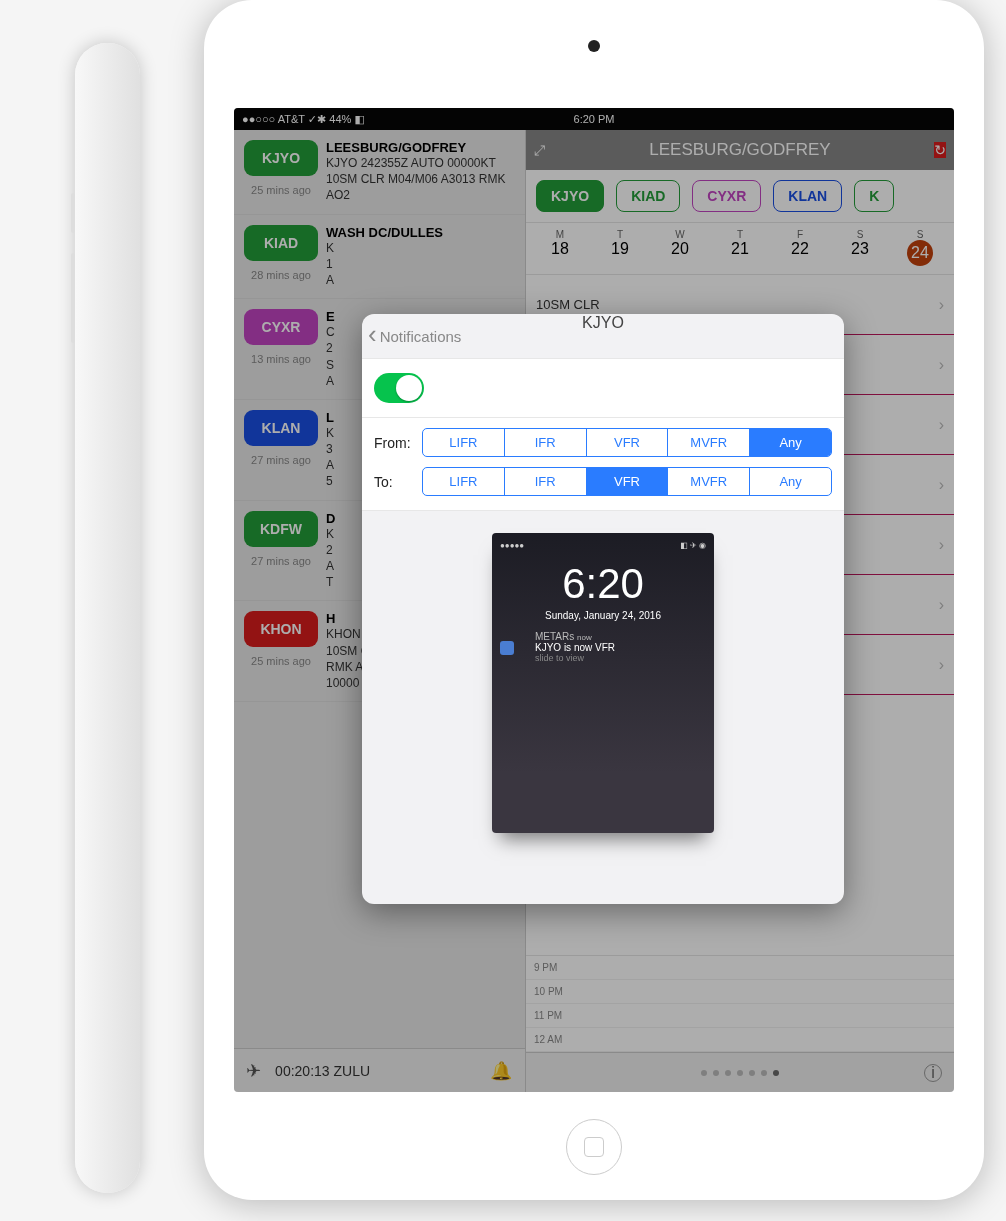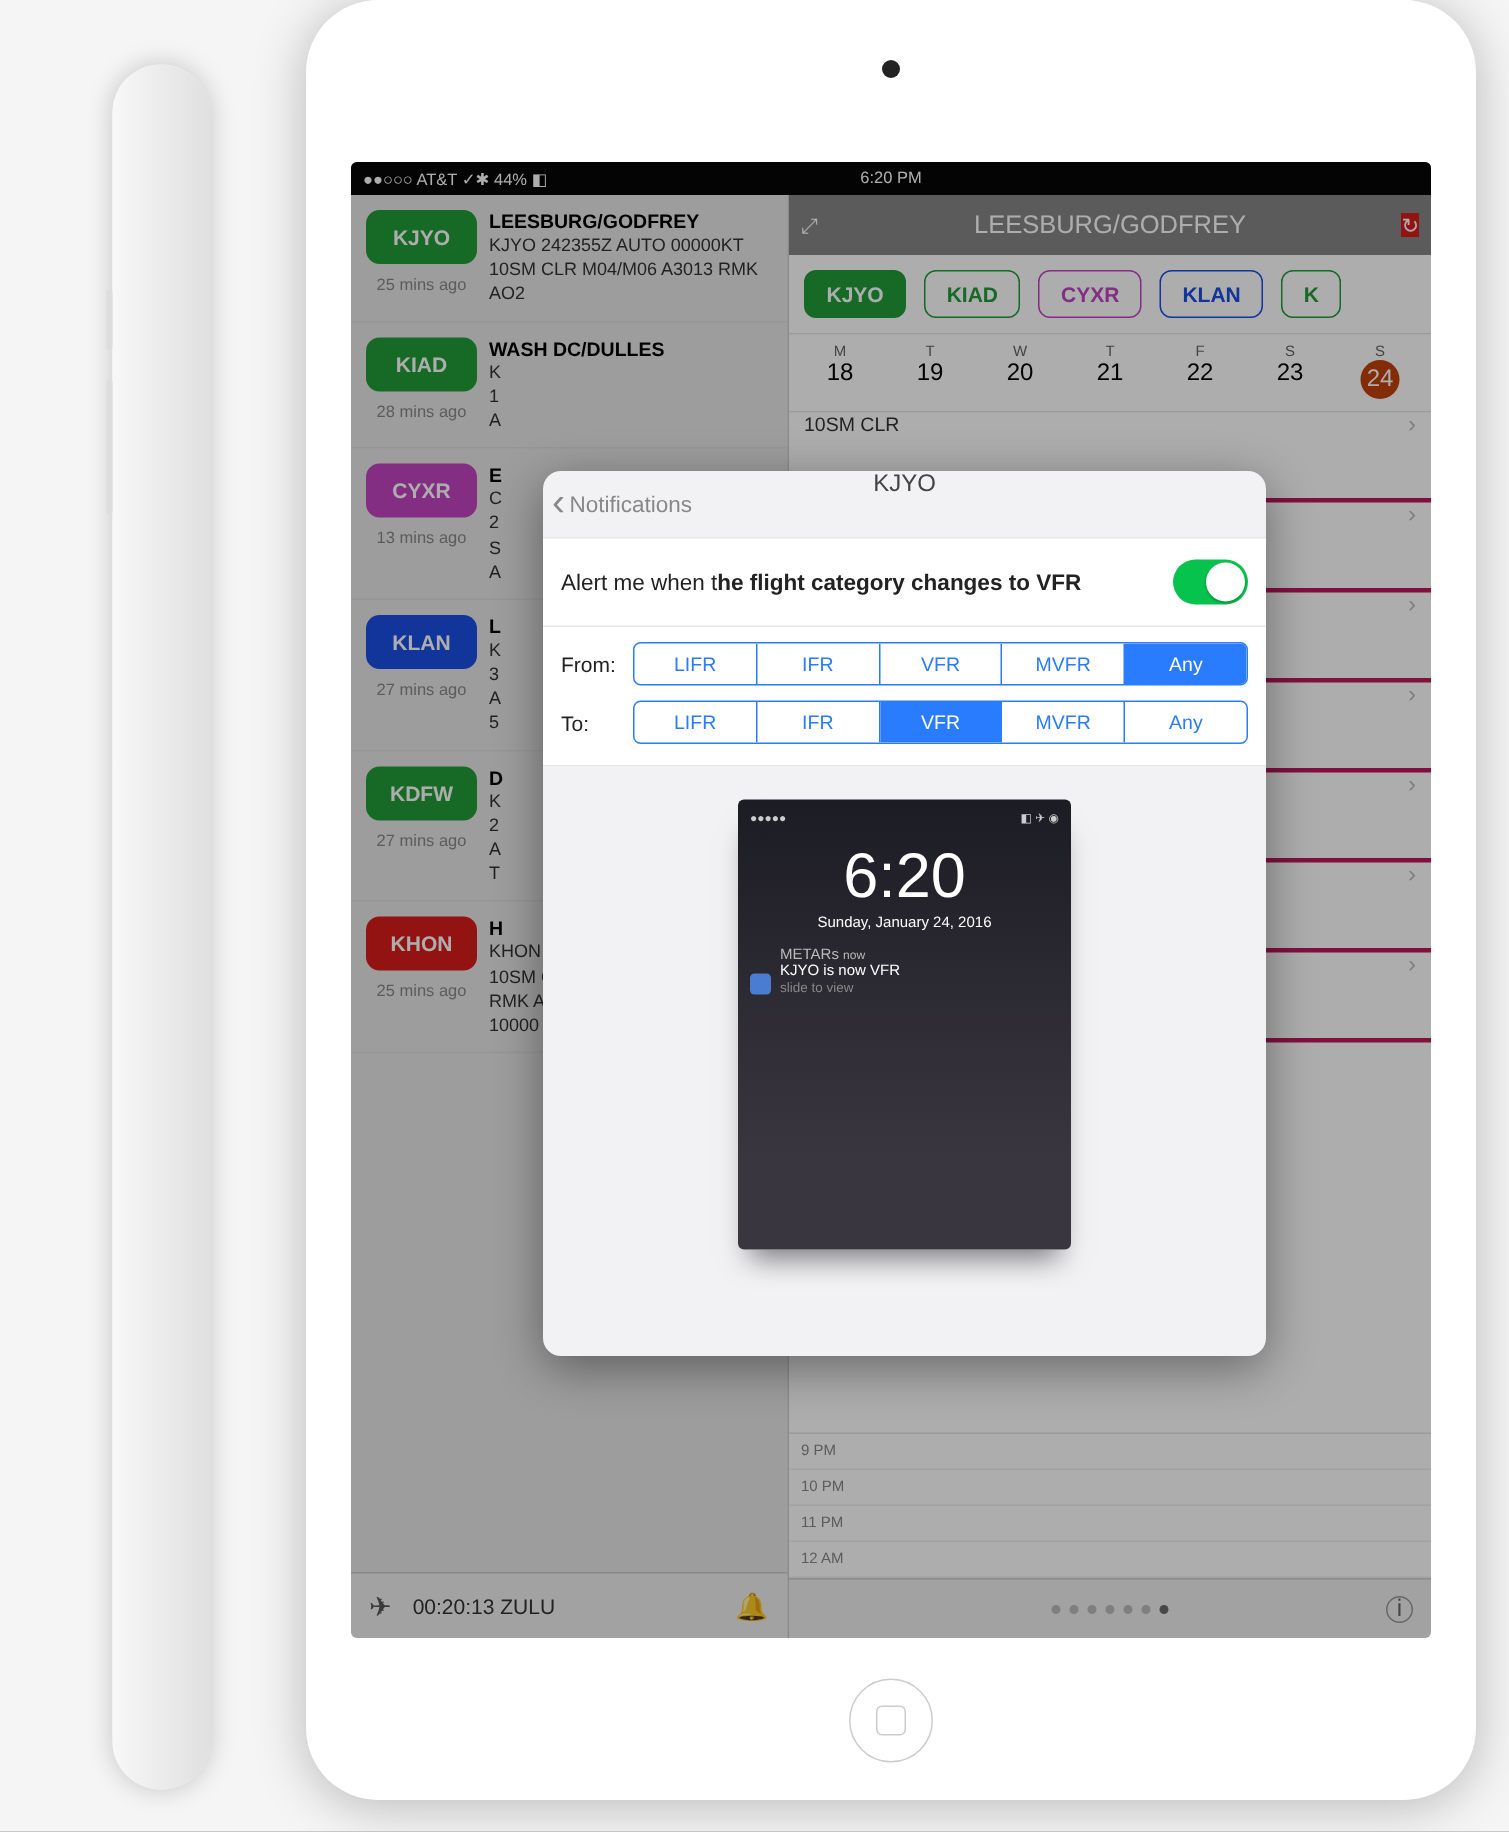--- a/index.html
+++ b/index.html
@@ -57,21 +57,21 @@
 .chip.go{color:#229c38;border-color:#229c38}
 .chip.mo{color:#c244c2;border-color:#c244c2}
 .chip.bo{color:#1a4ee3;border-color:#1a4ee3}
 
 .days{display:flex;justify-content:space-around;padding:6px 4px 8px;background:#fff;border-bottom:1px solid #e5e5e5}
 .day{text-align:center;font-size:16px;min-width:40px}
 .day .dw{font-size:10px;color:#666;display:block}
 .day.today .dn{display:inline-flex;width:26px;height:26px;background:#c2410c;color:#fff;border-radius:50%;align-items:center;justify-content:center}
 
 .rows{flex:1;background:#fff;overflow:hidden}
-.drow{display:flex;align-items:flex-start;border-bottom:3px solid #be185d;height:60px;padding:0 10px;font-size:13px;color:#333}
+.drow{display:flex;align-items:center;border-bottom:1px solid #be185d;height:60px;padding:0 10px;font-size:13px;color:#333}
 .drow .txt{flex:1}
 .chev{color:#bbb;font-size:16px}
 
 .hours{background:#fff;border-top:1px solid #e5e5e5}
 .hour{font-size:10px;color:#888;padding:6px 8px;border-bottom:1px solid #f0f0f0}
 
 .right-footer{height:40px;border-top:1px solid #ccc;display:flex;align-items:center;justify-content:center;gap:6px;background:#efefef}
 .dot{width:6px;height:6px;border-radius:50%;background:#bbb}
 .dot.active{background:#6a6a6a}
 .info-icon{position:absolute;right:12px;font-size:16px;color:#666;border:1px solid #999;width:18px;height:18px;border-radius:50%;display:flex;align-items:center;justify-content:center}
@@ -91,21 +91,21 @@
 .seg-label{width:48px;font-size:14px;color:#222}
 .seg{flex:1;display:flex;border:1px solid #2a7cff;border-radius:5px;overflow:hidden}
 .seg-item{flex:1;text-align:center;font-size:13px;padding:6px 0;color:#2a7cff;border-right:1px solid #2a7cff}
 .seg-item:last-child{border-right:none}
 .seg-item.on{background:#2a7cff;color:#fff}
 
 .phone-mock{margin:22px auto 0;width:222px;height:300px;background:linear-gradient(#1c1c24,#3a3640 80%);border-radius:4px;color:#fff;text-align:center;padding:8px 0 0;box-shadow:0 14px 18px -8px rgba(0,0,0,.5)}
 .phone-mock .pstat{font-size:8px;display:flex;justify-content:space-between;padding:0 8px;color:#ccc}
 .phone-mock .ptime{font-size:42px;font-weight:200;margin-top:10px}
 .phone-mock .pdate{font-size:10px;margin-top:2px}
-.notif{margin:10px 8px;text-align:left;display:flex;gap:6px;align-items:flex-end}
+.notif{margin:10px 8px;text-align:left;display:flex;gap:21px;align-items:center}
 .notif .nicon{width:14px;height:14px;background:#4a7dd1;border-radius:3px;margin-top:1px;flex-shrink:0}
 .notif .nt{font-size:10px}
 .notif .nt .l1{color:#bbb}
 .notif .nt .l2{color:#fff;font-weight:400}
 .notif .nt .l3{color:#888;font-size:9px}
 </style>
 </head>
 <body>
 
 <div class="side-device"></div>
@@ -268,21 +268,20 @@
     <div class="dim"></div>
 
     <div class="popover">
       <div class="pnav">
         <span class="pback">
             <span>Notifications</span>
           </span>
         <span class="ptitle">KJYO</span>
       </div>
       <div class="alert-row">
-        <span><span>Alert me when t</span><b>he flight category changes to VFR</b></span>
         <div class="toggle"></div>
       </div>
       <div class="seg-wrap">
         <div class="seg-line">
           <span class="seg-label">From:</span>
           <div class="seg" id="seg-from">
               <div class="seg-item">LIFR</div>
               <div class="seg-item">IFR</div>
               <div class="seg-item">VFR</div>
               <div class="seg-item">MVFR</div>

